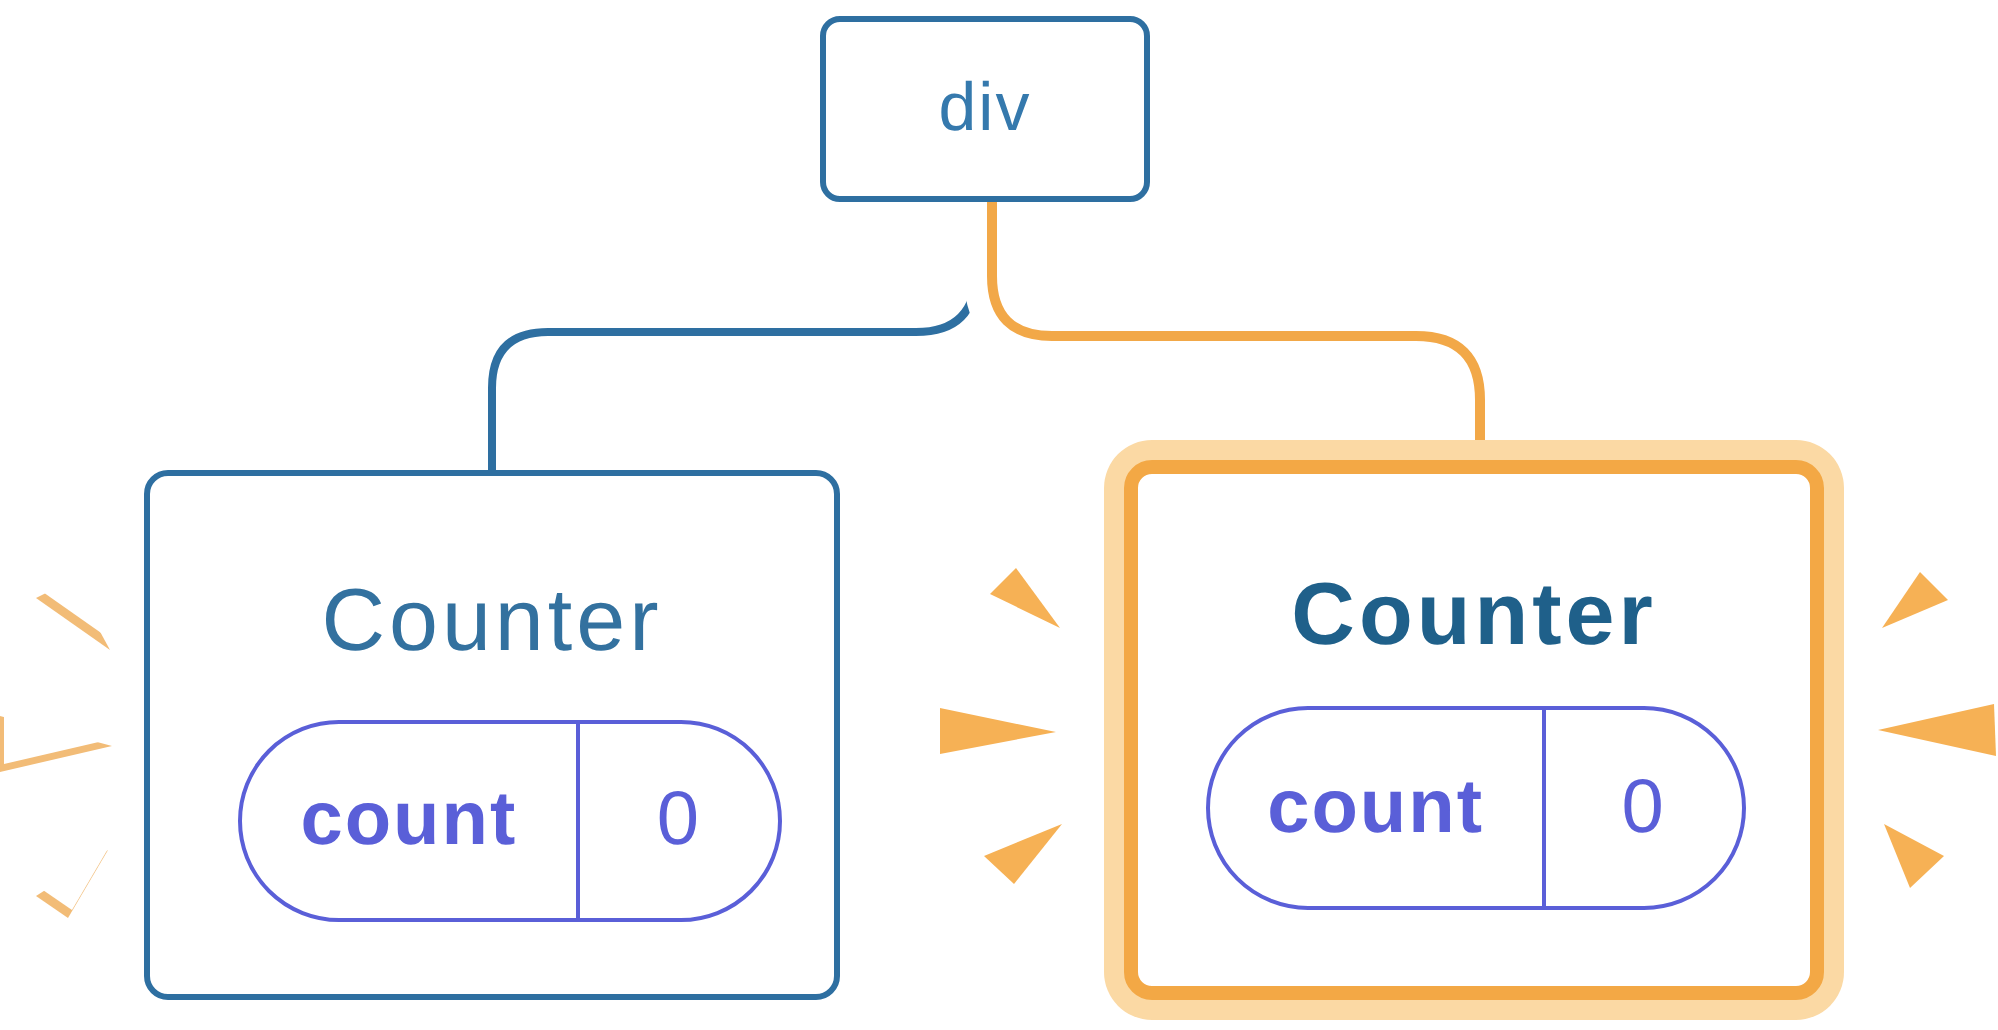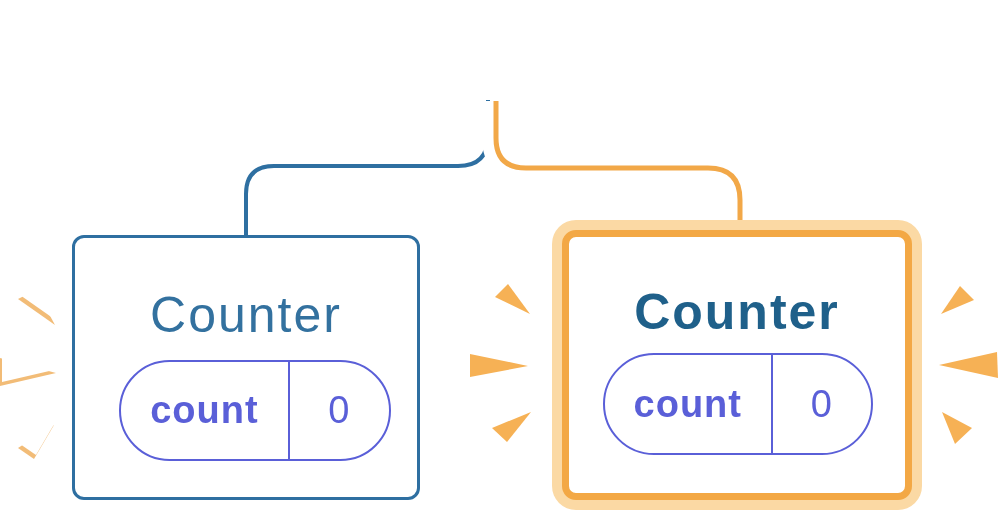--- a/index.html
+++ b/index.html
@@ -27,21 +27,21 @@
   
   .card-highlight{
     position:absolute; left:562px; top:230px; width:350px; height:270px;
     background:#ffffff; border:7px solid #F3A845; border-radius:14px;
     box-shadow:0 0 0 10px #FBD9A4;
     box-sizing:border-box; z-index:3;
   }
 
   .card-title{
     position:absolute; left:0; right:0; text-align:center;
-    font-size:50px; letter-spacing:2px;
+    font-size:44px; letter-spacing:2px;
   }
   .card-plain .card-title{top:48px; color:#33719F; font-weight:400;}
   .card-highlight .card-title{top:46px; color:#1F608A; font-weight:700;}
 
   .pill{
     position:absolute; display:flex; background:#ffffff;
     border:2px solid #5A5FD8; border-radius:52px; box-sizing:border-box;
     color:#5A5FD8; font-size:38px; letter-spacing:1px;
   }
   .card-plain .pill{left:44px; top:122px; width:272px; height:101px; font-weight:400;}
@@ -84,20 +84,23 @@
       <polygon points="492,428 507,442 531,412"></polygon>
     </g>
 
     <g fill="#F6B155">
       <polygon points="941,314 960,286 974,300"></polygon>
       <polygon points="939,365 997,352 998,378"></polygon>
       <polygon points="942,412 972,428 955,444"></polygon>
     </g>
   </svg>
 
+  <div class="root-box">
+    <span>div</span>
+  </div>
 
   <div class="card-plain">
     <div class="card-title">Counter</div>
     <div class="pill">
       <div class="key">count</div>
       <div class="val">0</div>
     </div>
   </div>
 
   <div class="card-highlight">

